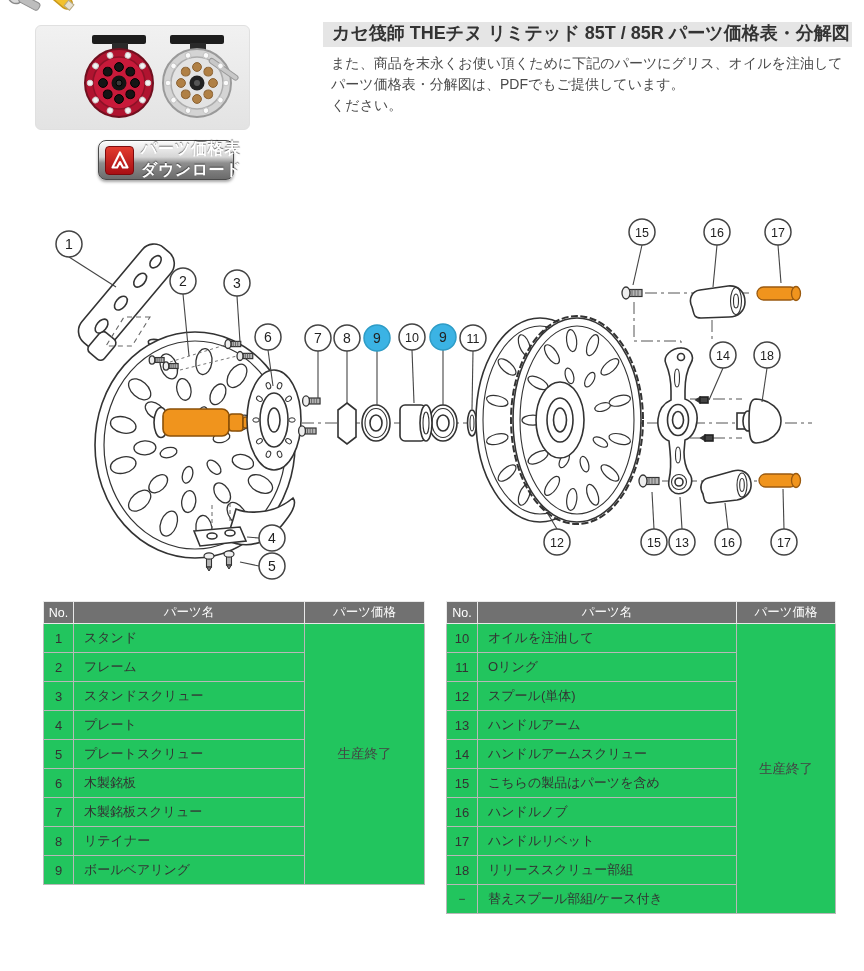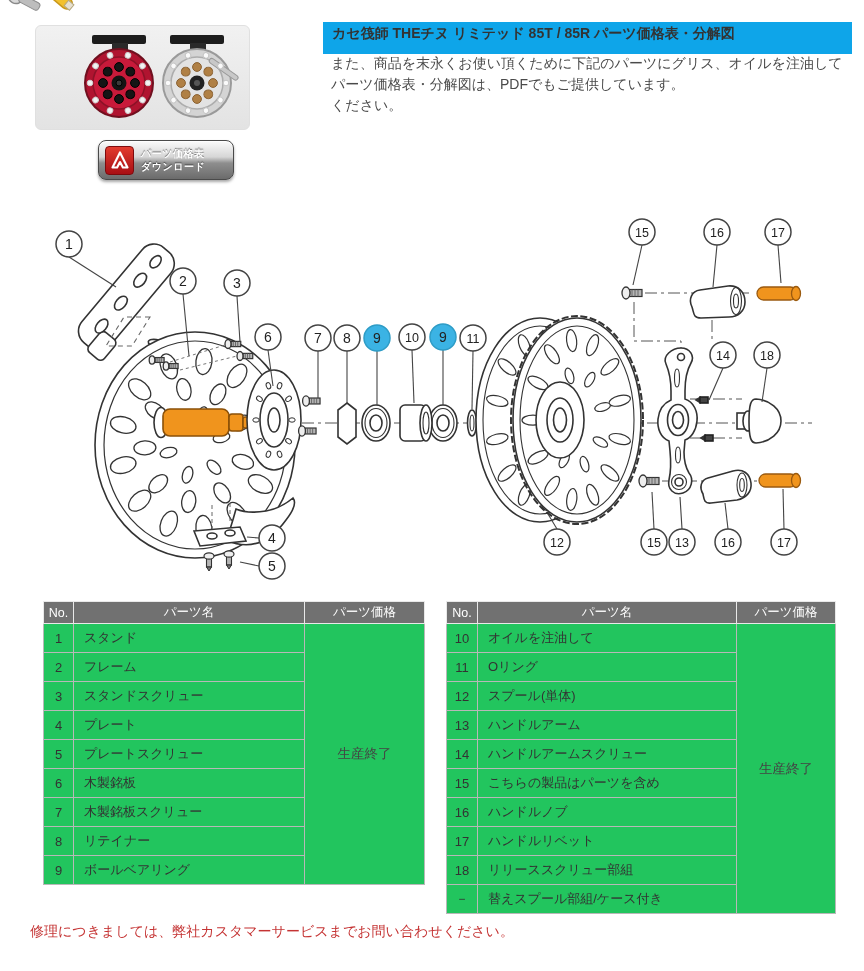--- a/index.html
+++ b/index.html
@@ -12,25 +12,25 @@
   .product-panel{left:35px;top:25px;width:213px;height:103px;border-radius:6px;
                  background:linear-gradient(180deg,#f1f1f1,#e3e3e3);border:1px solid #e0e0e0;}
   
   .pdf-btn{left:98px;top:140px;width:136px;height:40px;border-radius:8px;display:flex;align-items:center;
            gap:7px;padding:0 6px;box-sizing:border-box;cursor:pointer;border:1px solid #4a4a4a;
            background:linear-gradient(180deg,#fbfbfb 0%,#d6d6d6 42%,#8e8e8e 58%,#6b6b6b 100%);
            box-shadow:0 2px 3px rgba(0,0,0,.35), inset 0 1px 0 rgba(255,255,255,.8);text-decoration:none;}
   .pdf-icon{width:27px;height:27px;border-radius:4px;flex:0 0 auto;
             background:linear-gradient(180deg,#e23b2e,#a80f14);border:1px solid #7d0a0d;
             display:flex;align-items:center;justify-content:center;}
-  .pdf-btn-text{color:#fff;font-size:10px;font-weight:bold;line-height:1.3;letter-spacing:.5px;
+  .pdf-btn-text{color:#fff;font-size:16px;font-weight:bold;line-height:1.3;letter-spacing:.5px;
                 text-shadow:0 -1px 1px rgba(0,0,0,.55);white-space:nowrap;}
   
-  .title-bar{left:323px;top:22px;width:529px;height:32px;background:#0ea5e9;
-             font-size:14px;font-weight:bold;color:#333;line-height:23px;padding-left:9px;
+  .title-bar{left:323px;top:22px;width:529px;height:25px;background:#e5e5e5;
+             font-size:18px;font-weight:bold;color:#333;line-height:23px;padding-left:9px;
              box-sizing:border-box;white-space:nowrap;}
   .intro{left:331px;top:53px;width:525px;font-size:14px;line-height:21px;color:#4a4a4a;}
   
   .diagram{left:0;top:190px;}
   .diagram *{vector-effect:none;}
   
   .legend{left:332px;top:498px;}
   .legend-title{font-size:13px;font-weight:bold;color:#222;}
   .legend-item{display:flex;align-items:center;gap:8px;margin-top:7px;}
   .legend-item span{font-size:16.5px;font-weight:bold;color:#111;}
@@ -666,15 +666,14 @@
           <td class="nm">リリーススクリュー部組</td>
         </tr>
         <tr>
           <td class="num">－</td>
           <td class="nm">替えスプール部組/ケース付き</td>
         </tr>
       </tbody>
   </table>
 
   <div class="abs footer">
-    <div class="l2">修理につきましては、弊社カスタマーサービスまでお問い合わせください。</div>
   </div>
 </div>
 
 </body></html>

